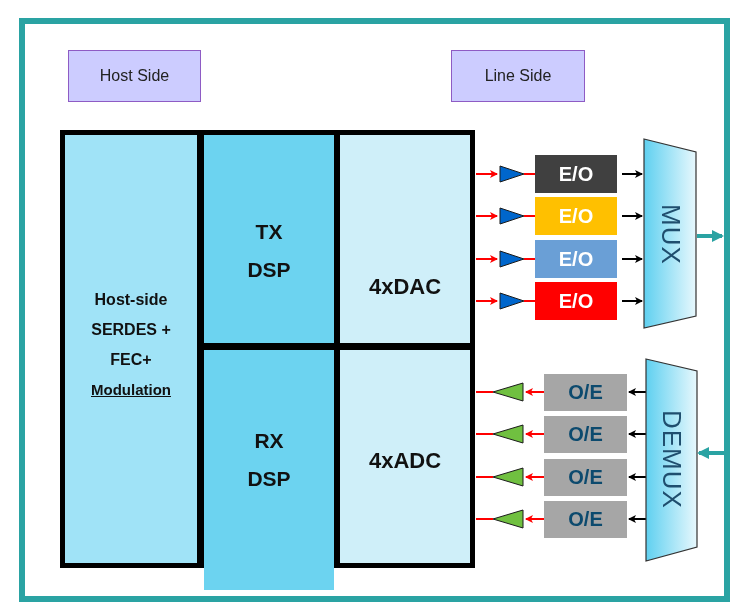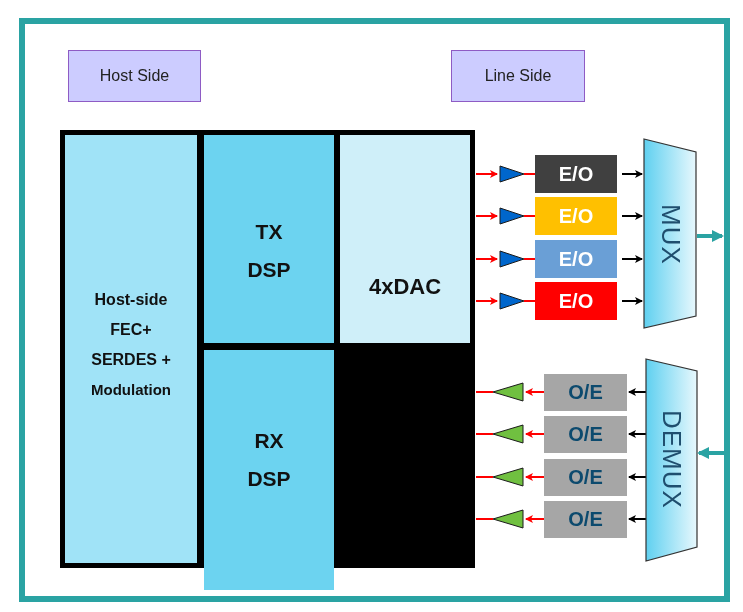--- a/index.html
+++ b/index.html
@@ -12,57 +12,60 @@
   .cell { position:absolute; }
   #host-cell { left:5px; top:5px; width:132px; height:428px; background:#a0e3f7; }
   #tx-cell { left:144px; top:5px; width:130px; height:208px; background:#6cd3f0; }
   #rx-cell { left:144px; top:220px; width:130px; height:240px; background:#6cd3f0; }
   #dac-cell { left:280px; top:5px; width:130px; height:208px; background:#cfeff9; }
   #adc-cell { left:280px; top:220px; width:130px; height:213px; background:#cfeff9; }
   .cell-text { position:absolute; left:0; right:0; text-align:center; font-weight:bold; color:#111; }
   .dsp { font-size:21px; line-height:38px; }
   .conv { font-size:22px; }
   .host-text { font-size:16px; line-height:30px; }
-  .host-text .small { font-size:15px; }
+  .host-text .small { font-size:15px;text-decoration:underline; }
   .eo { position:absolute; left:535px; width:82px; height:38px; color:#fff; font-weight:bold; font-size:20px; display:flex; align-items:center; justify-content:center; }
   .oe { position:absolute; left:544px; width:83px; height:37px; background:#a6a6a6; color:#0c4a6e; font-weight:bold; font-size:20px; display:flex; align-items:center; justify-content:center; }
   svg.overlay { position:absolute; left:0; top:0; }
   .vtext { position:absolute; color:#1f4e6e; font-size:26px; writing-mode:vertical-rl; letter-spacing:1px; display:flex; align-items:center; justify-content:center; }
 </style>
 </head>
 <body>
 
 <div class="frame"></div>
 
 <div class="label-box" id="host-side">Host Side</div>
 <div class="label-box" id="line-side">Line Side</div>
 
 <div id="main">
   <div class="cell" id="host-cell">
     <div class="cell-text host-text" style="top:150px;">
       <div>Host-side</div>
+      <div>SERDES +</div>
       <div>FEC+</div>
-      <div>SERDES +</div>
       <div class="small">Modulation</div>
     </div>
   </div>
   <div class="cell" id="tx-cell">
     <div class="cell-text dsp" style="top:78px;">
       <div>TX</div>
       <div>DSP</div>
     </div>
   </div>
   <div class="cell" id="rx-cell">
     <div class="cell-text dsp" style="top:72px;">
       <div>RX</div>
       <div>DSP</div>
     </div>
   </div>
   <div class="cell" id="dac-cell">
     <div class="cell-text conv" style="top:95px;margin-top:44px;">4xDAC</div>
+  </div>
+  <div class="cell" id="adc-cell">
+    <div class="cell-text conv" style="top:98px;">4xADC</div>
   </div>
 </div>
 
 <svg class="overlay" width="743" height="612">
   <defs>
     <linearGradient id="muxgrad" x1="0" y1="0" x2="1" y2="0">
       <stop offset="0" stop-color="#5fd0f0"></stop>
       <stop offset="1" stop-color="#e8f8fd"></stop>
     </linearGradient>
     <marker id="redhead" markerWidth="8" markerHeight="8" refX="7" refY="4" orient="auto" markerUnits="userSpaceOnUse">

